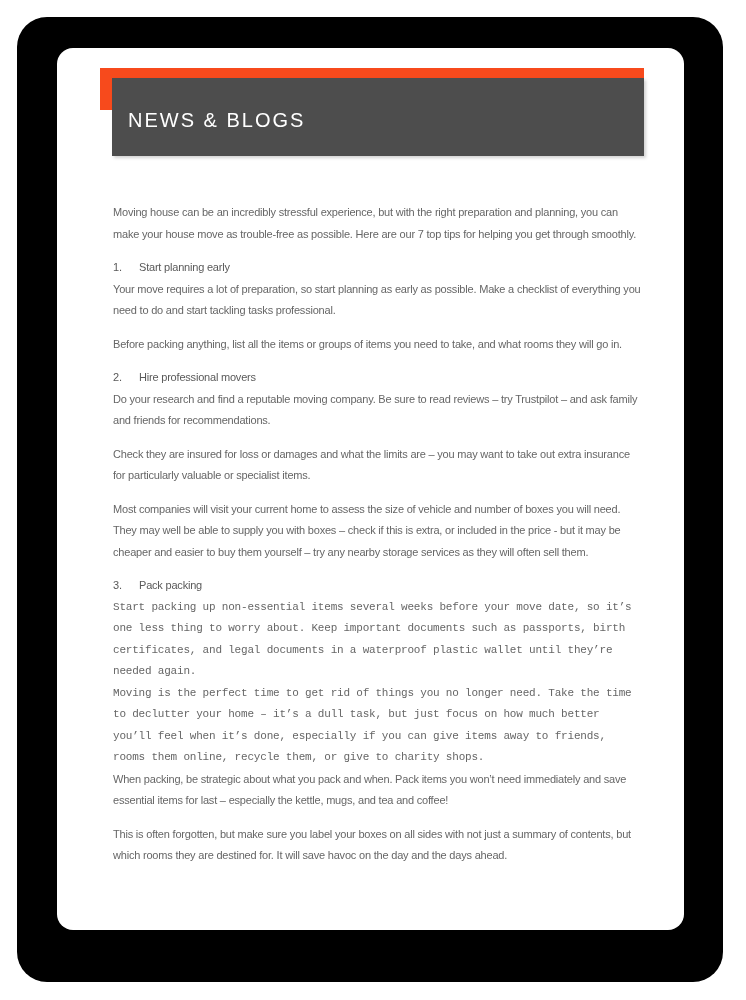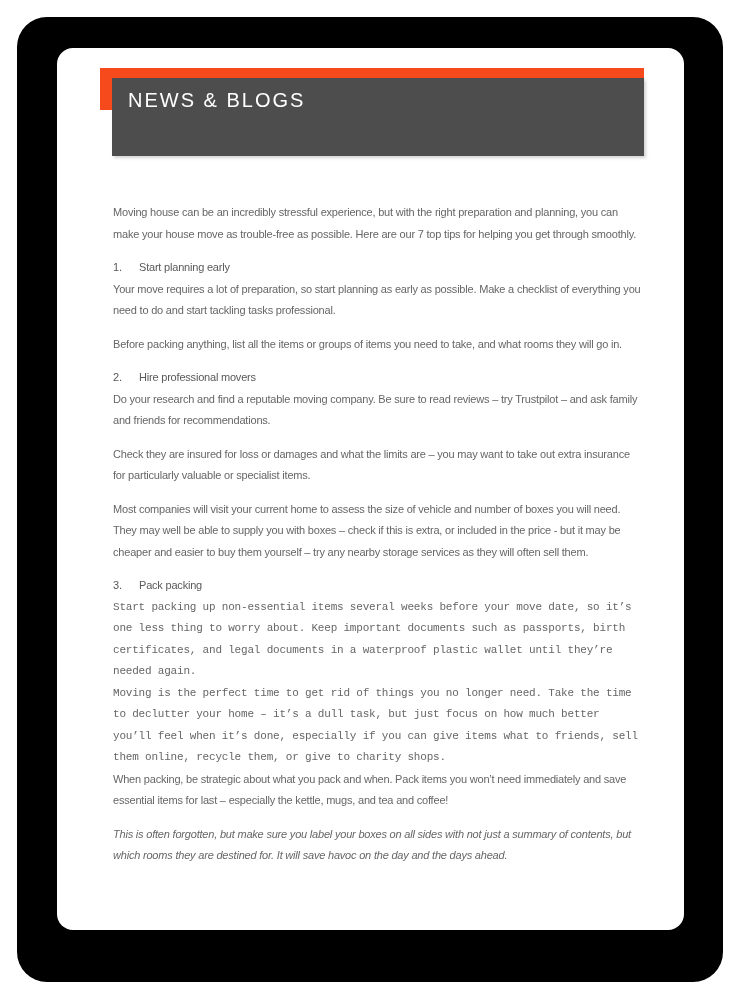--- a/index.html
+++ b/index.html
@@ -33,32 +33,33 @@
     background:var(--banner_gray,#4D4D4D);
     box-shadow:2px 2px 3px rgba(0,0,0,0.18);
   }
   .banner-title{
     color:var(--title_text,#fff);
     font-size:20px;
     font-weight:400;
     letter-spacing:2px;
     padding:11px 0 0 16px;
     white-space:nowrap;
+    margin-top:20px;
   }
   .content{
     position:absolute;left:113px;top:202px;
     width:530px;
     font-size:11px;
     line-height:21.5px;
     letter-spacing:-0.2px;
     color:var(--body_text,#666);
   }
   .para{margin:0 0 12px 0;}
   .para.tight{margin-bottom:0;font-family:Liberation Mono, monospace;}
-  .para.last{margin-bottom:0;font-style:italic;}
+  .para.last{margin-bottom:0;}
   .section-heading{
     margin:0;
     font-weight:normal;
     color:var(--heading_text,#595959);
   }
   .section-heading .num{
     display:inline-block;
     width:26px;
   }
 </style>
@@ -81,17 +82,17 @@
   <p class="para">Your move requires a lot of preparation, so start planning as early as possible. Make a checklist of everything you need to do and start tackling tasks professional.</p>
   <p class="para">Before packing anything, list all the items or groups of items you need to take, and what rooms they will go in.</p>
 
   <p class="section-heading"><span class="num">2.</span><span>Hire professional movers</span></p>
   <p class="para">Do your research and find a reputable moving company. Be sure to read reviews – try Trustpilot – and ask family and friends for recommendations.</p>
   <p class="para">Check they are insured for loss or damages and what the limits are – you may want to take out extra insurance for particularly valuable or specialist items.</p>
   <p class="para">Most companies will visit your current home to assess the size of vehicle and number of boxes you will need. They may well be able to supply you with boxes – check if this is extra, or included in the price - but it may be cheaper and easier to buy them yourself – try any nearby storage services as they will often sell them.</p>
 
   <p class="section-heading"><span class="num">3.</span><span>Pack packing</span></p>
   <p class="para tight">Start packing up non-essential items several weeks before your move date, so it’s one less thing to worry about. Keep important documents such as passports, birth certificates, and legal documents in a waterproof plastic wallet until they’re needed again.</p>
-  <p class="para tight">Moving is the perfect time to get rid of things you no longer need. Take the time to declutter your home – it’s a dull task, but just focus on how much better you’ll feel when it’s done, especially if you can give items what to friends, sell them online, recycle them, or give to charity shops.</p>
+  <p class="para tight">Moving is the perfect time to get rid of things you no longer need. Take the time to declutter your home – it’s a dull task, but just focus on how much better you’ll feel when it’s done, especially if you can give items away to friends, rooms them online, recycle them, or give to charity shops.</p>
   <p class="para">When packing, be strategic about what you pack and when. Pack items you won’t need immediately and save essential items for last – especially the kettle, mugs, and tea and coffee!</p>
   <p class="para last">This is often forgotten, but make sure you label your boxes on all sides with not just a summary of contents, but which rooms they are destined for. It will save havoc on the day and the days ahead.</p>
 
 </div>
 
 </body></html>

